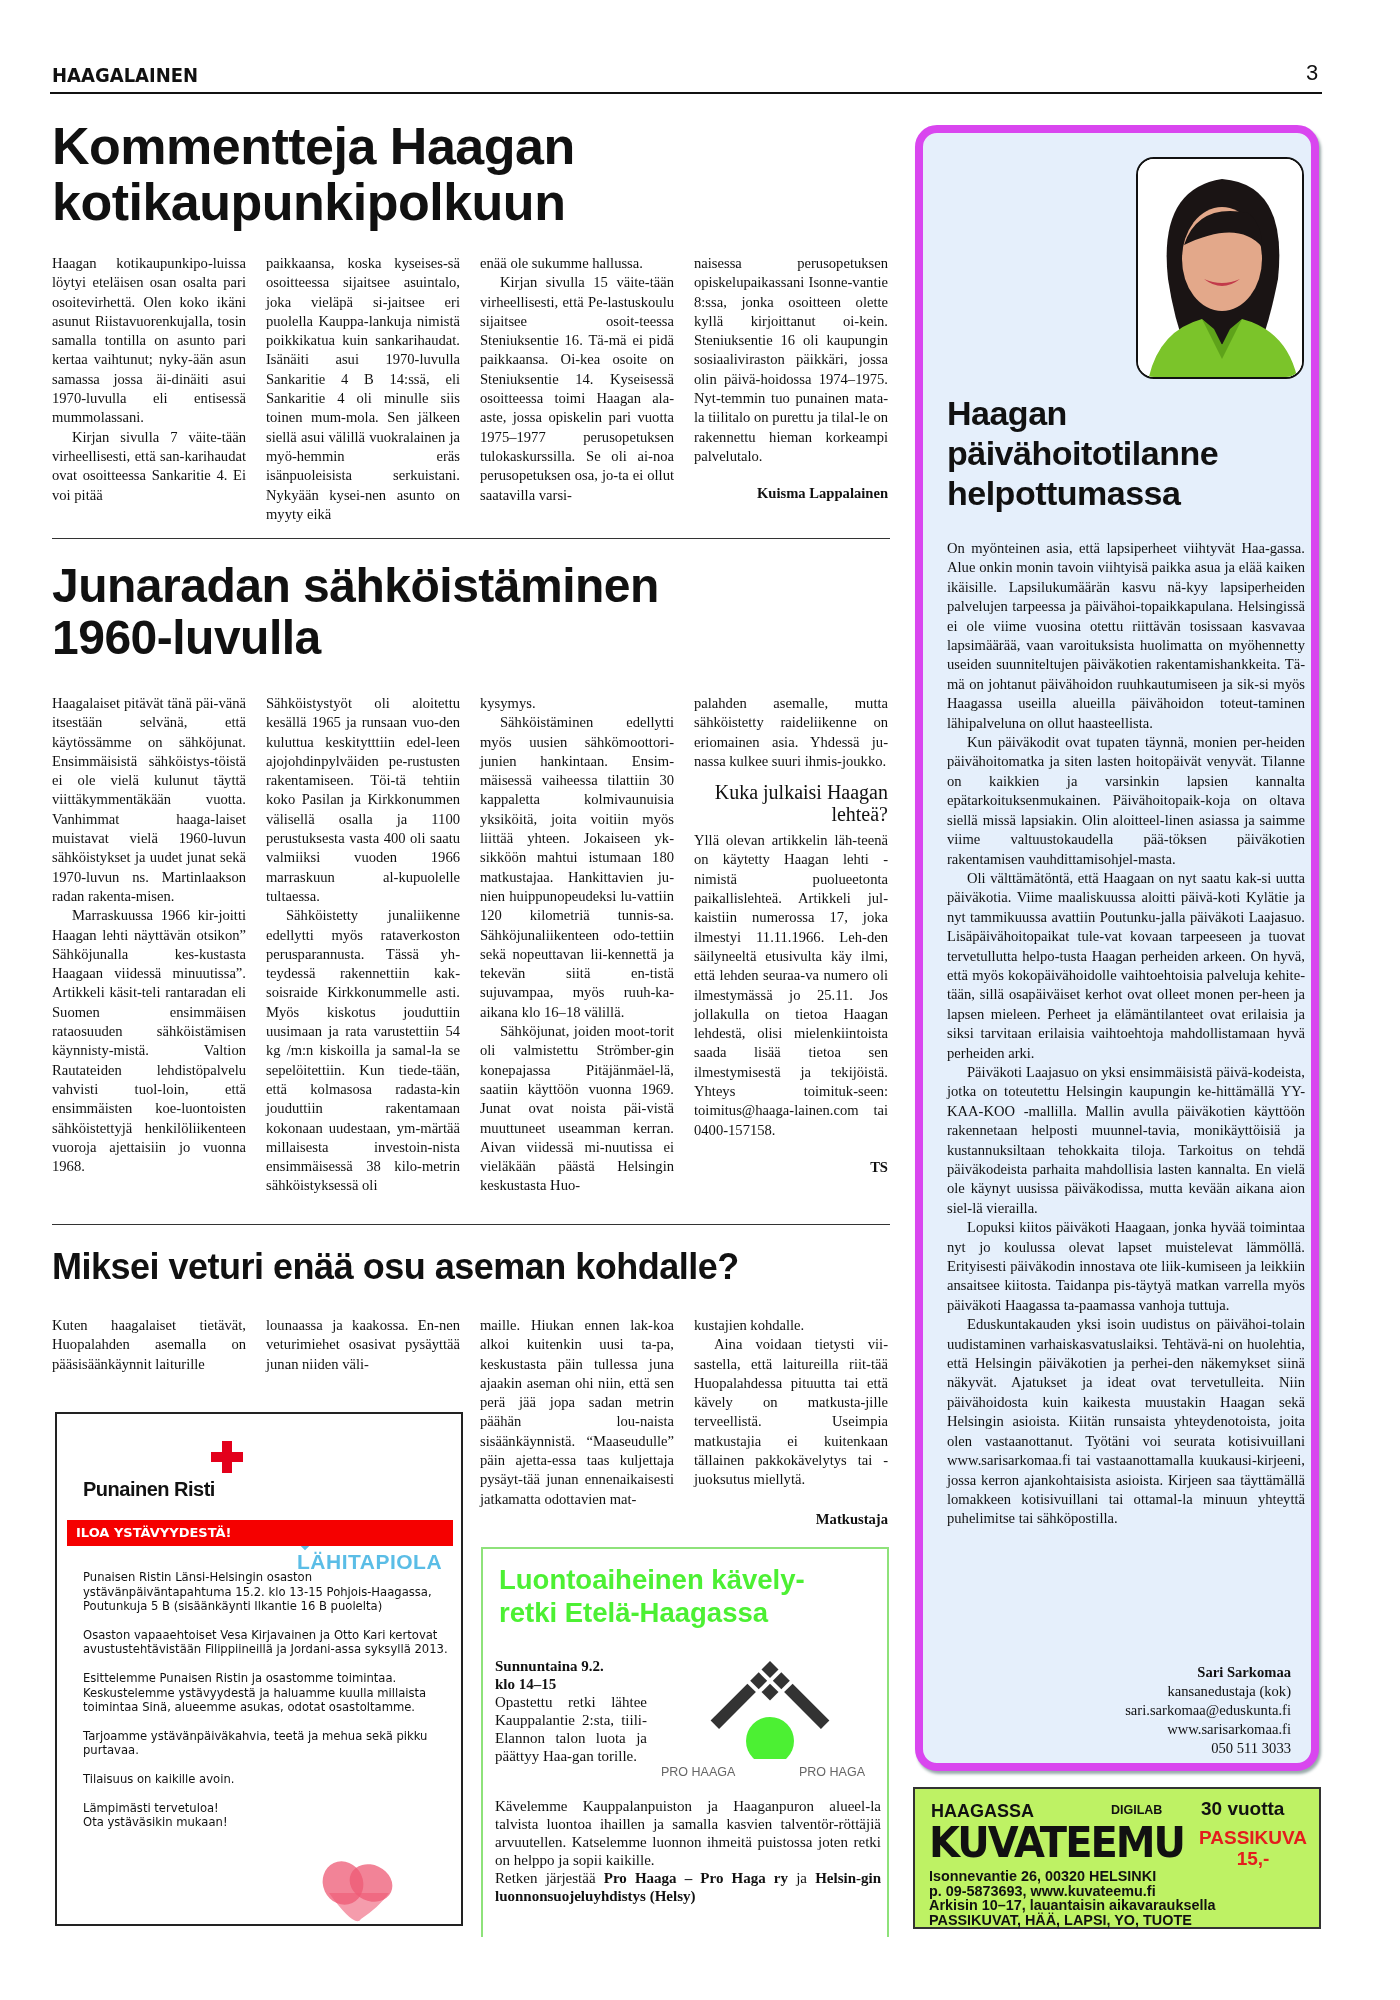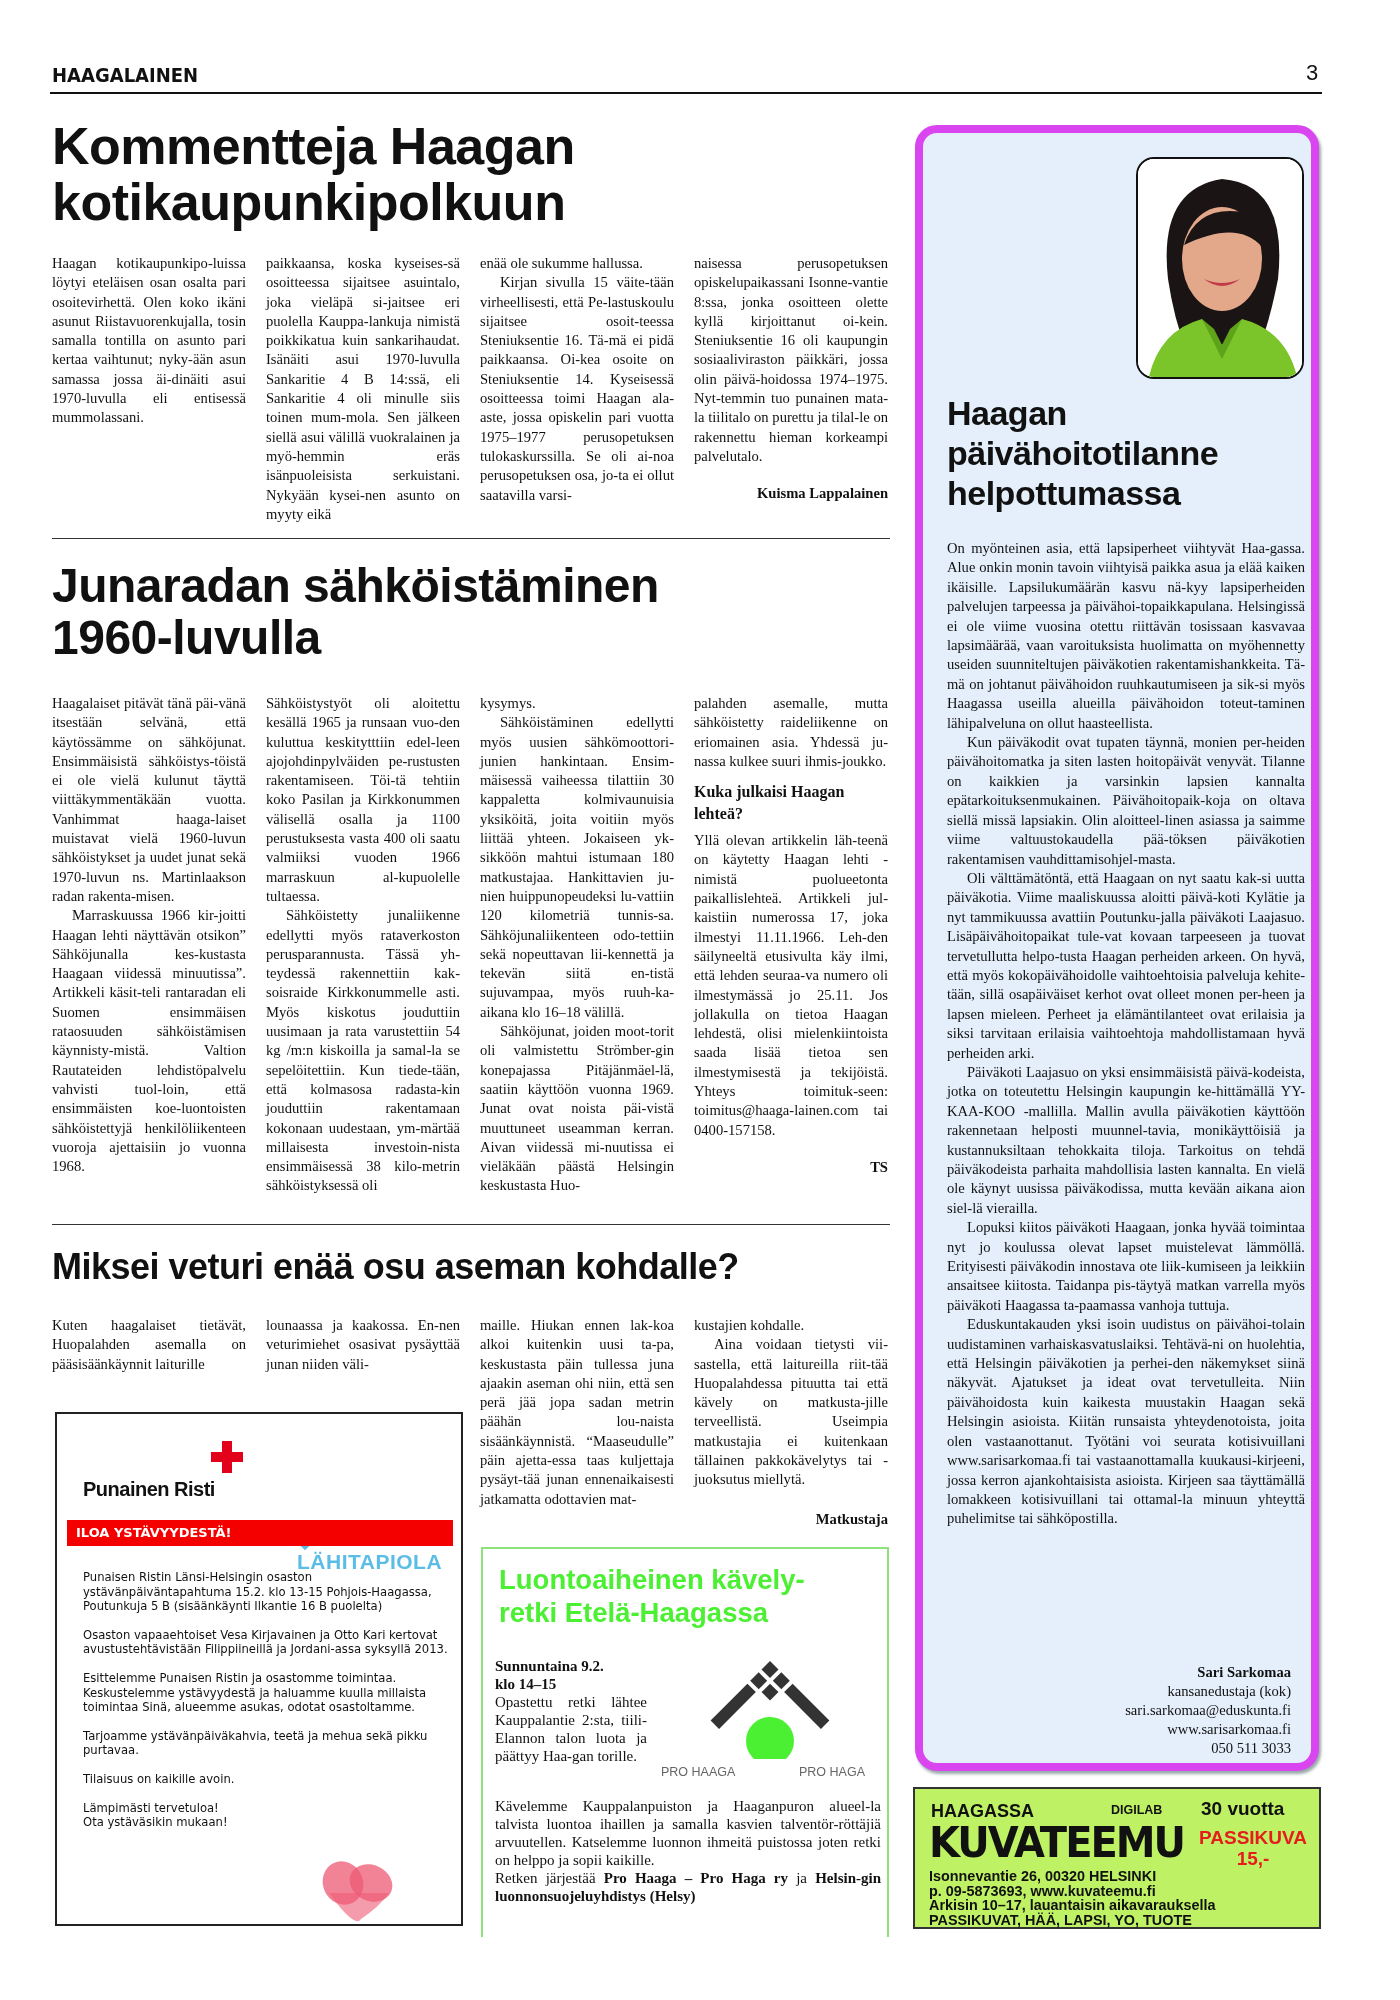--- a/index.html
+++ b/index.html
@@ -7,21 +7,21 @@
   .abs { position: absolute; }
   .masthead { left: 52px; top: 64px; font-family: "DejaVu Sans", sans-serif; font-weight: 900; font-size: 18px; letter-spacing: 0px; transform: scaleY(1.1); }
   .pagenum { left: 1306px; top: 60px; font-family: "Liberation Sans", sans-serif; font-size: 22px; }
   .rule { left: 50px; top: 92px; width: 1272px; height: 2px; background: #111; }
   .h1 { font-family: "Liberation Sans", sans-serif; font-weight: bold; letter-spacing: -0.5px; line-height: 1.08; }
   .cols { display: flex; gap: 20px; }
   .col { width: 194px; font-size: 14.6px; line-height: 19.3px; text-align: justify; hyphens: manual; }
   .col p { text-indent: 0; }
   .col p.ind { text-indent: 20px; }
   .sig { font-weight: bold; text-align: right; font-size: 14.6px; }
-  .subhead { font-family: "Liberation Serif", serif; font-weight: bold; font-size: 16px; line-height: 22px; margin: 10px 0 6px; text-align: left; }
+  .subhead { font-family: "Liberation Serif", serif; font-weight: normal; font-size: 20px; line-height: 22px; margin: 10px 0 6px; text-align: right; }
   .sep { height: 1px; background: #333; }
   
   .rc { left: 55px; top: 1412px; width: 408px; height: 514px; border: 2px solid #222; background: #fff; font-family: "DejaVu Sans", sans-serif; }
   .rc-logo { position: absolute; left: 26px; top: 64px; font-family: "Liberation Sans", sans-serif; font-weight: bold; font-size: 20px; letter-spacing: -0.5px; }
   .rc-cross { position: absolute; left: 154px; top: 27px; width: 32px; height: 32px; }
   .rc-cross:before { content:""; position:absolute; left:11px; top:0; width:10px; height:32px; background:#e3001b; }
   .rc-cross:after { content:""; position:absolute; left:0; top:11px; width:32px; height:10px; background:#e3001b; }
   .lt { position: absolute; left: 240px; top: 68px; font-family: "Liberation Sans", sans-serif; font-size: 21px; color: #5bbde6; font-weight: bold; letter-spacing: 0.5px; margin-top: 44px; }
   .lt-mark { display:inline-block; width:16px; height:16px; border:4px solid #5bbde6; transform: rotate(45deg); margin-right:6px; vertical-align:-2px; }
   .rc-banner { position: absolute; left: 10px; top: 106px; width: 386px; height: 26px; background: #f50000; color: #fff; font-weight: bold; font-size: 13px; line-height: 26px; padding-left: 9px; }
@@ -59,20 +59,21 @@
 <div class="abs pagenum">3</div>
 <div class="abs rule"></div>
 
 <div class="abs h1" style="left:52px;top:118px;font-size:52px;">
   <div>Kommentteja Haagan</div>
   <div>kotikaupunkipolkuun</div>
 </div>
 <div class="abs cols" style="left:52px;top:254px;width:840px;">
   <div class="col">
     <p>Haagan kotikaupunkipo-luissa löytyi eteläisen osan osalta pari osoitevirhettä. Olen koko ikäni asunut Riistavuorenkujalla, tosin samalla tontilla on asunto pari kertaa vaihtunut; nyky-ään asun samassa jossa äi-dinäiti asui 1970-luvulla eli entisessä mummolassani.</p>
+    <p class="ind">Kirjan sivulla 7 väite-tään virheellisesti, että san-karihaudat ovat osoitteessa Sankaritie 4. Ei voi pitää</p>
   </div>
   <div class="col">
     <p>paikkaansa, koska kyseises-sä osoitteessa sijaitsee asuintalo, joka vieläpä si-jaitsee eri puolella Kauppa-lankuja nimistä poikkikatua kuin sankarihaudat. Isänäiti asui 1970-luvulla Sankaritie 4 B 14:ssä, eli Sankaritie 4 oli minulle siis toinen mum-mola. Sen jälkeen siellä asui välillä vuokralainen ja myö-hemmin eräs isänpuoleisista serkuistani. Nykyään kysei-nen asunto on myyty eikä</p>
   </div>
   <div class="col">
     <p>enää ole sukumme hallussa.</p>
     <p class="ind">Kirjan sivulla 15 väite-tään virheellisesti, että Pe-lastuskoulu sijaitsee osoit-teessa Steniuksentie 16. Tä-mä ei pidä paikkaansa. Oi-kea osoite on Steniuksentie 14. Kyseisessä osoitteessa toimi Haagan ala-aste, jossa opiskelin pari vuotta 1975–1977 perusopetuksen tulokaskurssilla. Se oli ai-noa perusopetuksen osa, jo-ta ei ollut saatavilla varsi-</p>
   </div>
   <div class="col">
     <p>naisessa perusopetuksen opiskelupaikassani Isonne-vantie 8:ssa, jonka osoitteen olette kyllä kirjoittanut oi-kein. Steniuksentie 16 oli kaupungin sosiaaliviraston päikkäri, jossa olin päivä-hoidossa 1974–1975. Nyt-temmin tuo punainen mata-la tiilitalo on purettu ja tilal-le on rakennettu hieman korkeampi palvelutalo.</p>

